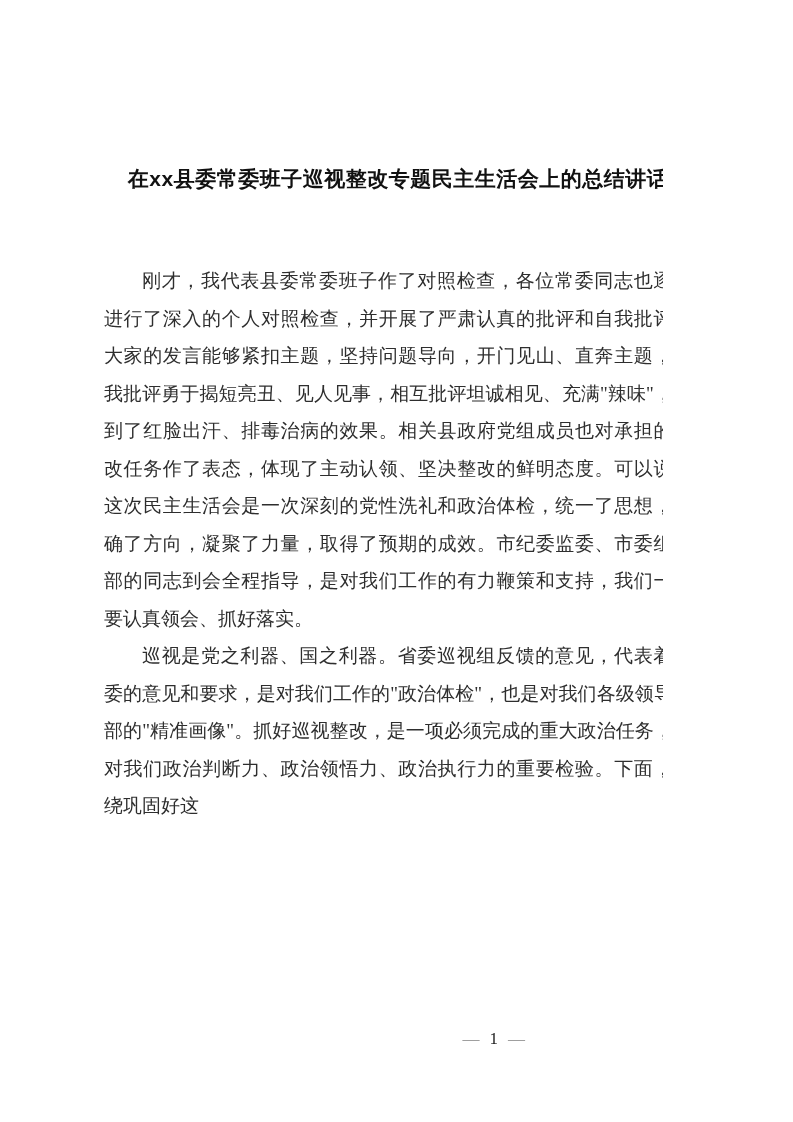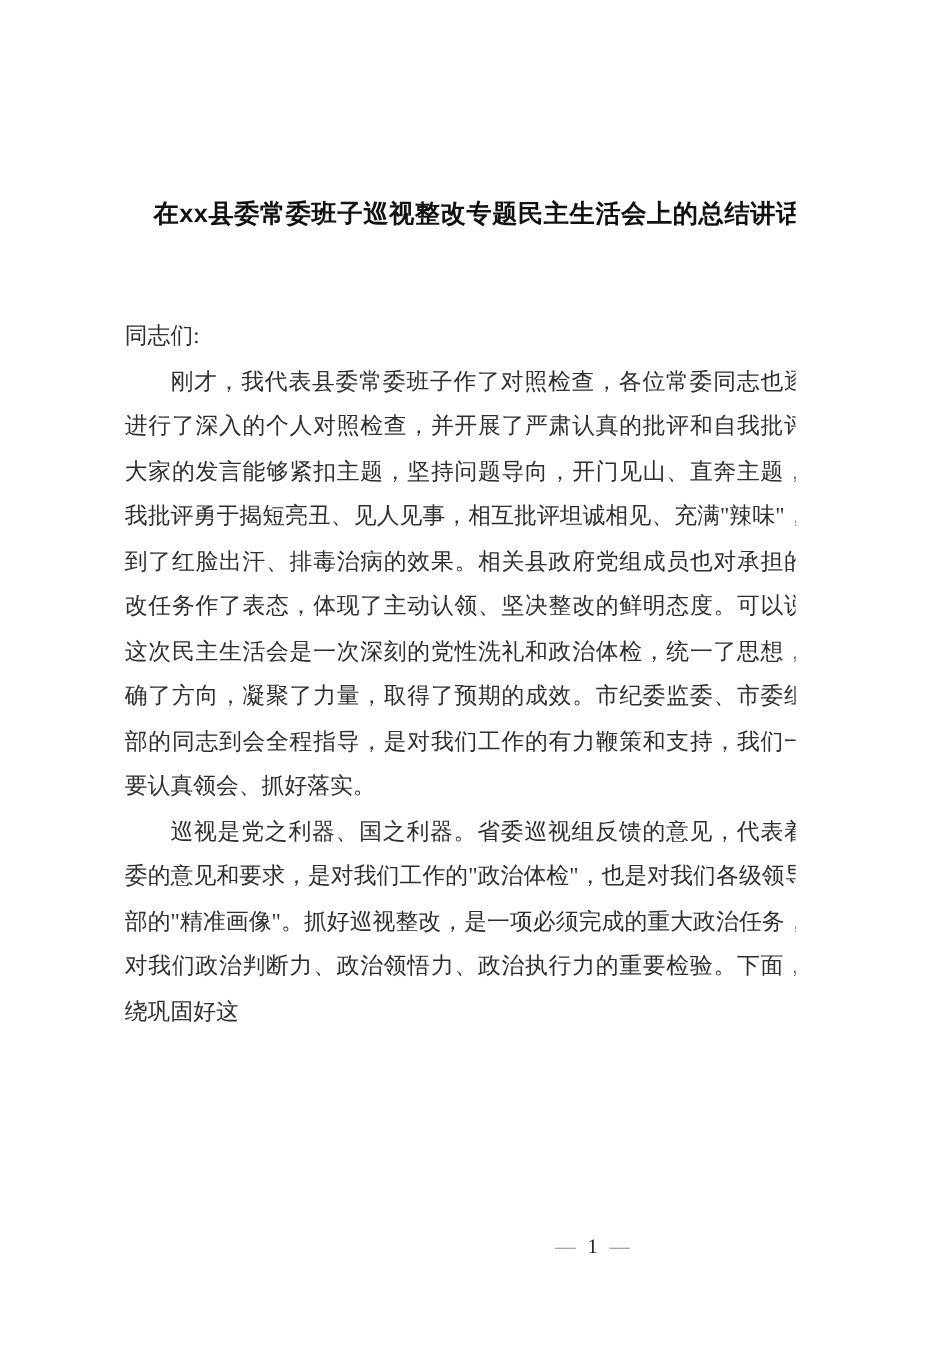--- a/index.html
+++ b/index.html
@@ -64,21 +64,20 @@
     font-weight: normal;
   }
 </style>
 </head>
 <body>
 
 <div class="page">
   <div class="content">
     <h1 class="doc-title">在xx县委常委班子巡视整改专题民主生活会上的总结讲话</h1>
     <div class="doc-body">
-      <p class="salutation">同志们:</p>
       <p class="para">刚才，我代表县委常委班子作了对照检查，各位常委同志也逐一进行了深入的个人对照检查，并开展了严肃认真的批评和自我批评。大家的发言能够紧扣主题，坚持问题导向，开门见山、直奔主题，自我批评勇于揭短亮丑、见人见事，相互批评坦诚相见、充满"辣味"，达到了红脸出汗、排毒治病的效果。相关县政府党组成员也对承担的整改任务作了表态，体现了主动认领、坚决整改的鲜明态度。可以说，这次民主生活会是一次深刻的党性洗礼和政治体检，统一了思想，明确了方向，凝聚了力量，取得了预期的成效。市纪委监委、市委组织部的同志到会全程指导，是对我们工作的有力鞭策和支持，我们一定要认真领会、抓好落实。</p>
       <p class="para">巡视是党之利器、国之利器。省委巡视组反馈的意见，代表着省委的意见和要求，是对我们工作的"政治体检"，也是对我们各级领导干部的"精准画像"。抓好巡视整改，是一项必须完成的重大政治任务，是对我们政治判断力、政治领悟力、政治执行力的重要检验。下面，围绕巩固好这</p>
     </div>
   </div>
   <div class="footer">
     <span class="seg dash">—</span><span class="seg">1</span><span class="seg dash">—</span>
   </div>
 </div>
 
 </body></html>

